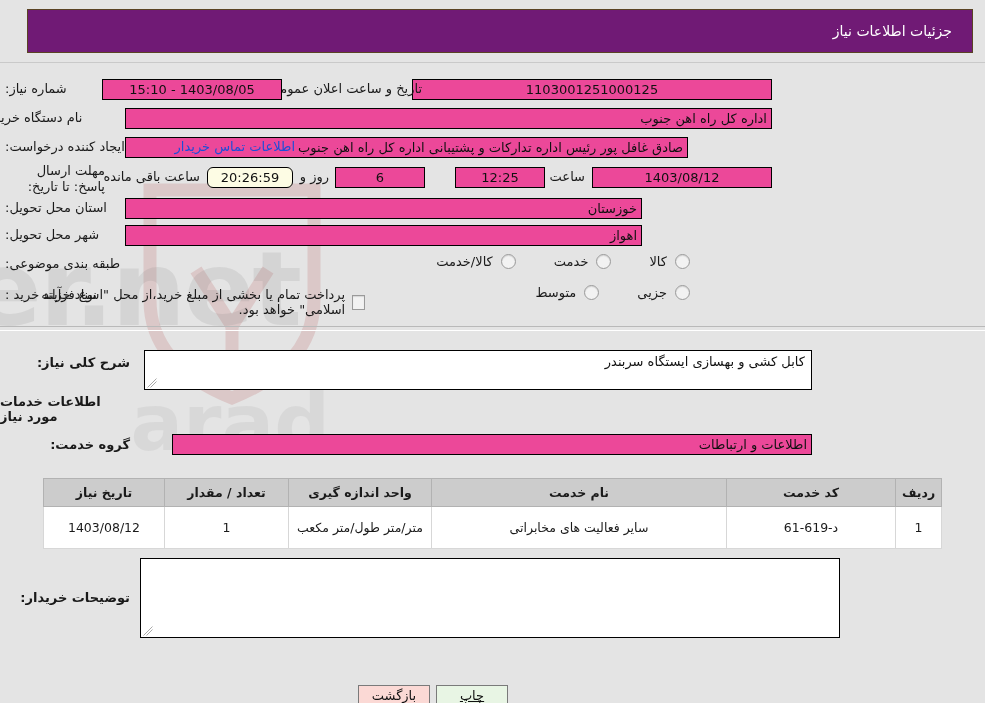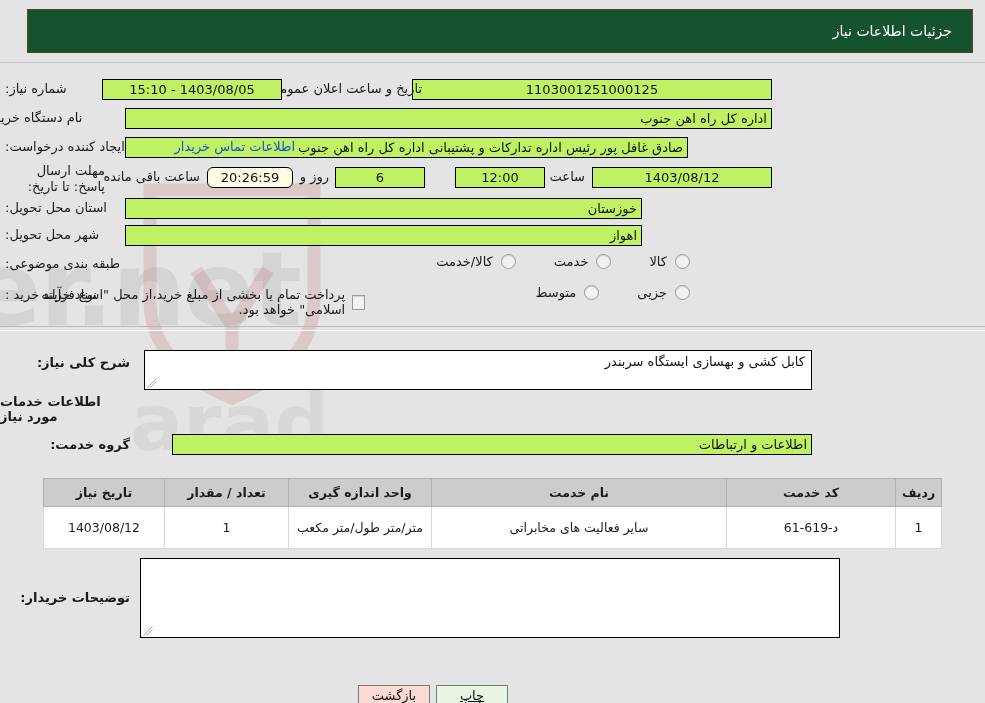--- a/index.html
+++ b/index.html
@@ -25,21 +25,21 @@
     pointer-events: none;
     z-index: 0;
     opacity: 1;
   }
 
   
   .titlebar {
     position: absolute;
     left: 27px; top: 9px;
     width: 946px; height: 44px;
-    background: #14532d;
+    background: #701a75;
     border: 1px solid #5a4324;
     box-sizing: border-box;
     display: flex;
     align-items: center;
     justify-content: flex-start;
     z-index: 3;
   }
   .titlebar .ttl {
     color: #ffffff;
     font-size: 14px;
@@ -73,21 +73,21 @@
     align-items: center;
     white-space: nowrap;
   }
   .lbl {
     font-size: 13px;
     color: #1a1a1a;
     text-align: left;
   }
   .lbl-b { font-weight: bold; }
   .fld {
-    background: #bef264;
+    background: #ec4899;
     border: 1px solid #000000;
     box-sizing: border-box;
     height: 21px;
     line-height: 19px;
     padding: 0 4px;
     font-size: 13px;
     color: #111;
     overflow: hidden;
     text-align: right;
   }
@@ -226,21 +226,21 @@
   <span class="lbl">ایجاد کننده درخواست:</span>
 </div>
 <div class="fld" style="position:absolute; right:297px; top:137px; width:563px; z-index:4;">صادق غافل پور رئیس اداره تدارکات و پشتیبانی اداره کل راه اهن جنوب</div>
 <span class="link" style="position:absolute; right:690px; top:139px; z-index:4;">اطلاعات تماس خریدار</span>
 
 <div class="row" style="right:880px; top:163px; width:100px; justify-content:flex-end; z-index:4;">
   <span class="lbl" style="white-space:normal; display:block; line-height:16px; text-align:right; width:100px;">مهلت ارسال پاسخ: تا تاریخ:</span>
 </div>
 <div class="fld center" style="position:absolute; right:213px; top:167px; width:180px; z-index:4;">1403/08/12</div>
 <span class="plain" style="position:absolute; right:400px; top:169px; z-index:4;">ساعت</span>
-<div class="fld center" style="position:absolute; right:440px; top:167px; width:90px; z-index:4;">12:00</div>
+<div class="fld center" style="position:absolute; right:440px; top:167px; width:90px; z-index:4;">12:25</div>
 <div class="fld center" style="position:absolute; right:560px; top:167px; width:90px; z-index:4;">6</div>
 <span class="plain" style="position:absolute; right:656px; top:169px; z-index:4;">روز و</span>
 <div class="fld yellow center" style="position:absolute; right:692px; top:167px; width:86px; z-index:4;border-radius:6px;">20:26:59</div>
 <span class="plain" style="position:absolute; right:785px; top:169px; z-index:4;">ساعت باقی مانده</span>
 
 <div class="row" style="right:860px; top:200px; width:120px; justify-content:flex-end; z-index:4;">
   <span class="lbl">استان محل تحویل:</span>
 </div>
 <div class="fld" style="position:absolute; right:343px; top:198px; width:517px; z-index:4;">خوزستان</div>
 

